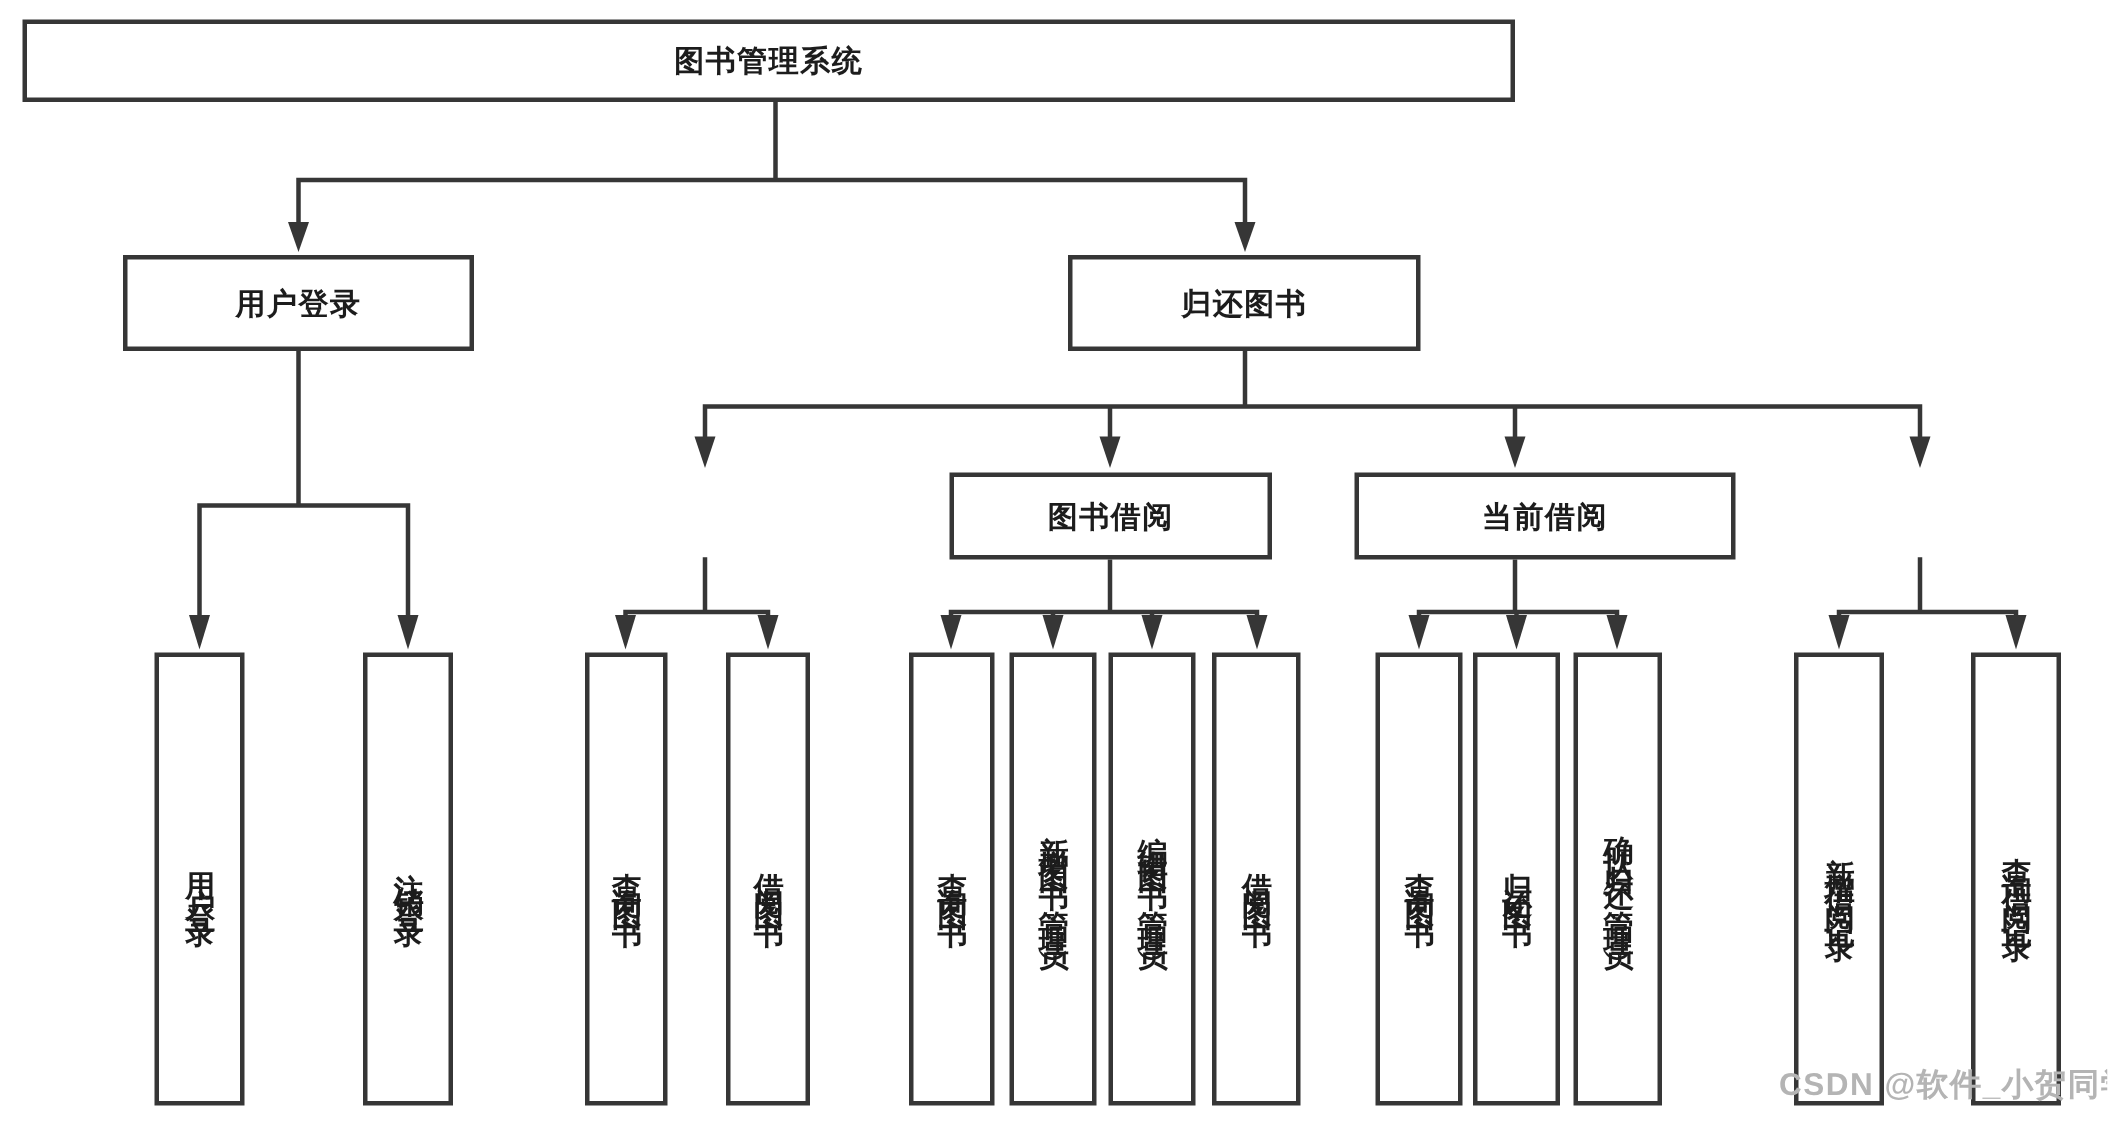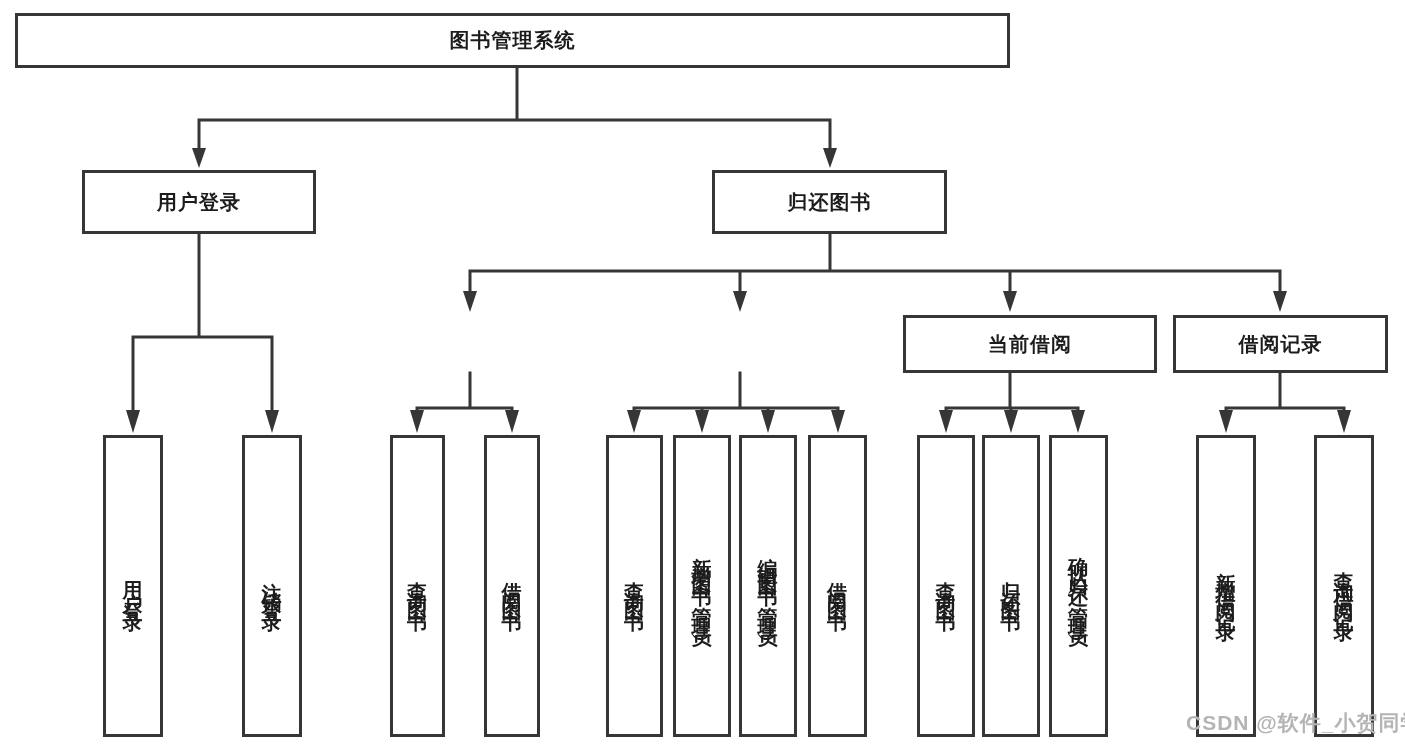--- a/index.html
+++ b/index.html
@@ -112,22 +112,22 @@
       <polygon points="1219,410 1233,410 1226,433"></polygon>
       <polygon points="1337,410 1351,410 1344,433"></polygon>
     </g>
   </svg>
 
   <div class="box" style="left:15px;top:13px;width:995px;height:55px">图书管理系统</div>
 
   <div class="box" style="left:82px;top:170px;width:234px;height:64px">用户登录</div>
   <div class="box" style="left:712px;top:170px;width:235px;height:64px">归还图书</div>
 
+  <div class="box" style="left:633px;top:315px;width:215px;height:58px">图书借阅</div>
   <div class="box" style="left:903px;top:315px;width:254px;height:58px">当前借阅</div>
-  <div class="box" style="left:1173px;top:315px;width:215px;height:58px">借阅记录</div>
 
   <div class="box vbox" style="left:103px;top:435px;width:60px;height:302px">用户登录</div>
   <div class="box vbox" style="left:242px;top:435px;width:60px;height:302px">注销登录</div>
 
   <div class="box vbox" style="left:390px;top:435px;width:55px;height:302px">查询图书</div>
   <div class="box vbox" style="left:484px;top:435px;width:56px;height:302px">借阅图书</div>
 
   <div class="box vbox" style="left:606px;top:435px;width:57px;height:302px">查询图书</div>
   <div class="box vbox" style="left:673px;top:435px;width:58px;height:302px">新增图书（管理员）</div>
   <div class="box vbox" style="left:739px;top:435px;width:58px;height:302px">编辑图书（管理员）</div>

